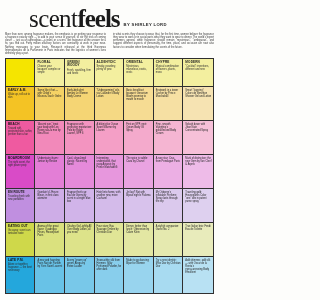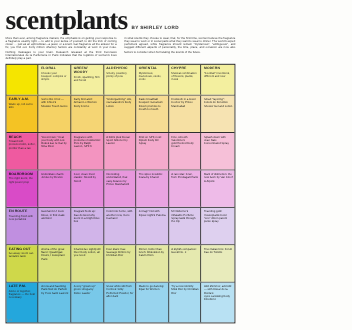--- a/index.html
+++ b/index.html
@@ -25,21 +25,21 @@
     margin:1px 0 2px 0;
   }
   .title{
     font-family:"Liberation Serif", serif;
     font-size:25px;
     line-height:25px;
     letter-spacing:-0.6px;
     color:#1b1b1b;
     white-space:nowrap;
   }
-  .title .light{font-weight:700;}
+  .title .light{font-weight:400;margin-left:24px;}
   .title .bold{font-weight:700;letter-spacing:-1px;}
   .byline{
     font-size:4.2px;
     letter-spacing:0.35px;
     font-weight:700;
     color:#2b2b2b;
     padding-bottom:4px;
     white-space:nowrap;
   }
 
@@ -130,21 +130,21 @@
     letter-spacing:0.2px;
   }
 </style>
 </head>
 <body>
 
 <div class="page">
 
   <div class="masthead">
     <div class="title">
-      <span class="light">scent</span><span class="bold">plants</span>
+      <span class="light">scent</span><span class="bold">feels</span>
     </div>
     <div class="byline">BY SHIRLEY LORD</div>
   </div>
 
   <div class="intro">
     <p>More than ever, among fragrance makers, the emphasis is on getting your response to a fragrance exactly right — to add to your sense of yourself, to stir the trick of coming closer … just as an aphrodisiac—a jewel, or a scent. Get fragrance all the answer for a fix, you find out. Forty million olfactory factors are constantly at work in your nose. Nothing messages to your brain. Research released at the third Euronews Internationales de la Parfumerie in Paris indicates that the logistics of women’s lives definitely play a part.</p>
     <p>in what scents they choose to wear, that, for the first time, women believe the fragrance they wear to work or in social parts what they want to wear to dinner. The world’s expert perfumers agreed, while fragrance should remain “mysterious”, “ambiguous”, and suggest different aspects of personality, the time, place, and occasion are now also factors to consider when formulating the scents of the future.</p>
   </div>
 
   <div class="grid" id="grid">

